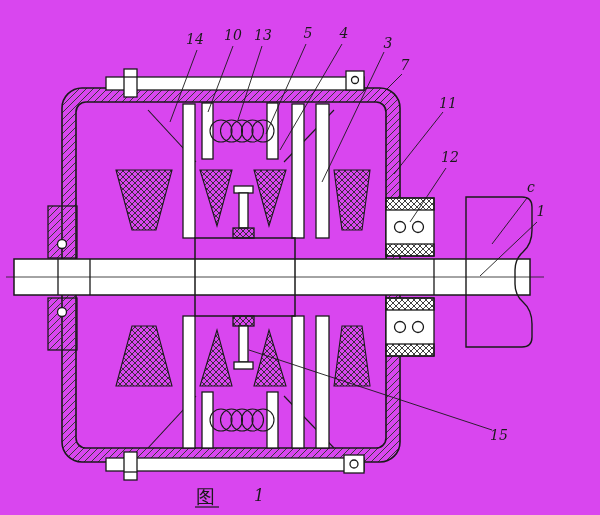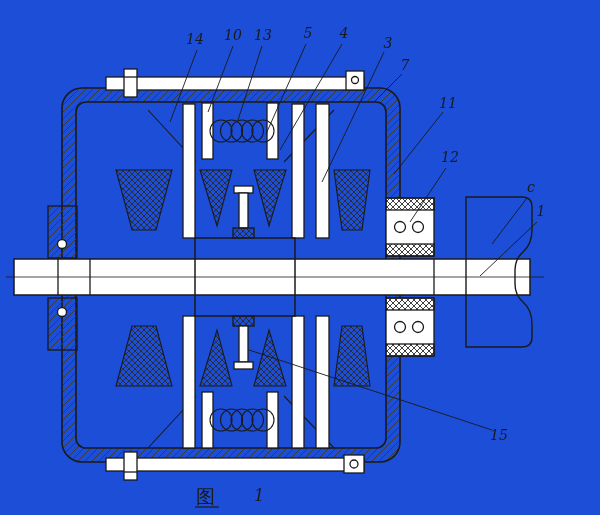--- a/index.html
+++ b/index.html
@@ -1,17 +1,17 @@
 <!DOCTYPE html>
 <html><head>
 <meta charset="utf-8">
 <style>
   html,body{margin:0;padding:0;background:#ffffff;}
   body{width:600px;height:515px;overflow:hidden;font-family:"DejaVu Serif",serif;}
-  #stage{width:600px;height:515px;position:relative;background:#1d4ed8;}
+  #stage{width:600px;height:515px;position:relative;background:#d946ef;}
   svg{display:block;}
   text{font-family:"DejaVu Serif",serif;font-style:italic;fill:#1a1a1a;}
   .callout{font-size:14px;}
   .caption{font-size:19px;font-style:normal;}
   .caption-num{font-size:16px;font-style:italic;}
 </style>
 </head>
 <body>
 
 <div id="stage">

